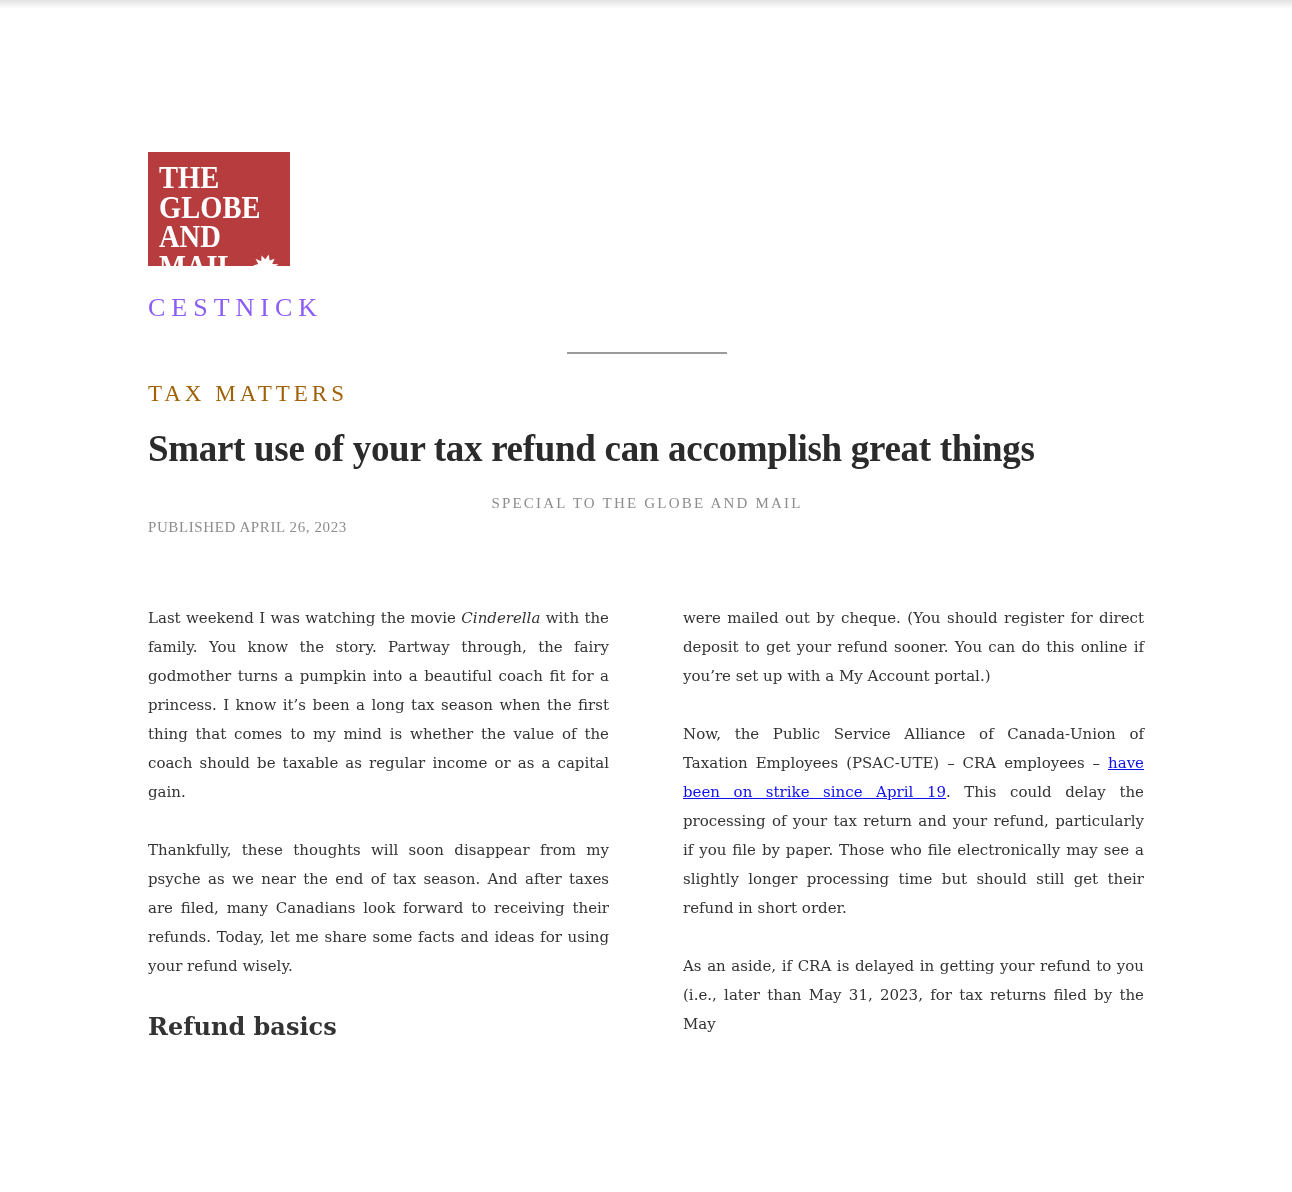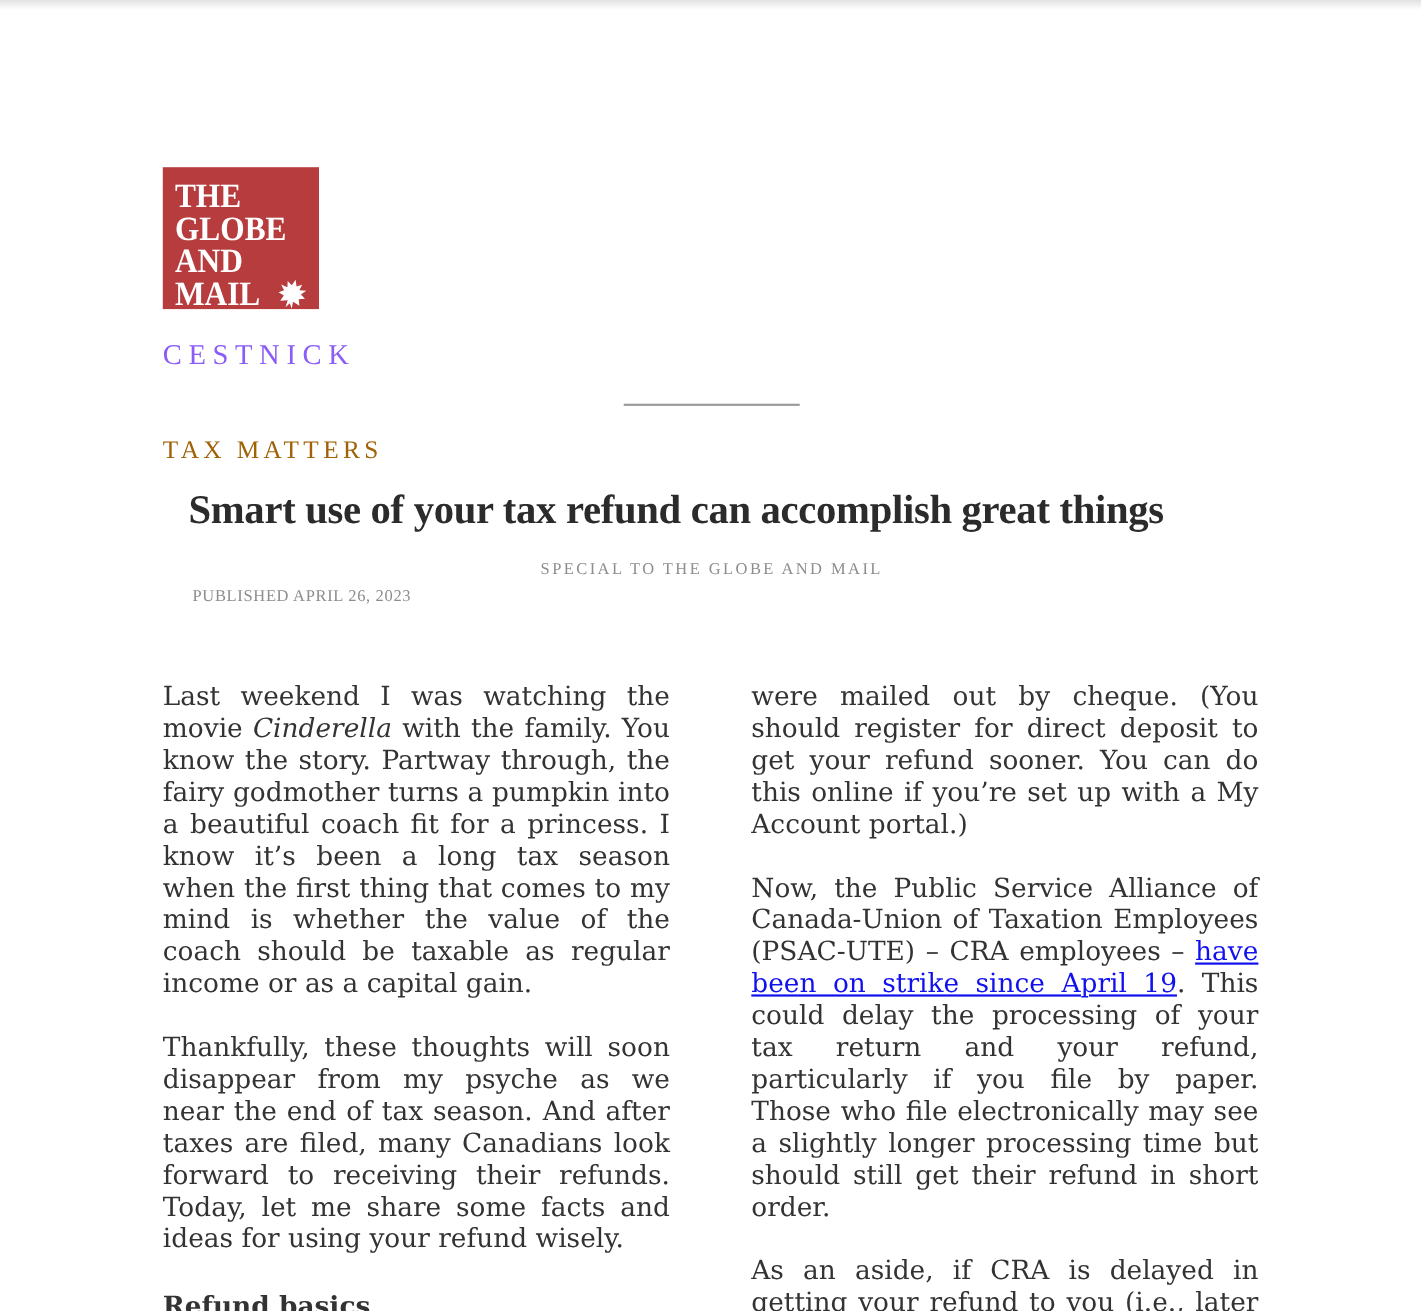--- a/index.html
+++ b/index.html
@@ -12,21 +12,21 @@
   }
   .top-shade {
     position: absolute; top: 0; left: 0; width: 1292px; height: 9px;
     background: linear-gradient(to bottom, #e2e2e2, rgba(255,255,255,0));
   }
   .page {
     position: absolute; top: 152px; left: 148px; width: 998px;
   }
   
   .logo {
-    width: 142px; height: 129px; position: relative;
+    width: 142px; height: 114px; position: relative;
     display: block; text-decoration: none;
   }
   .logo-box {
     width: 100%; height: 100%; position: absolute; top: 0; left: 0;
   }
   .logo-text {
     position: absolute; top: 11px; left: 11px;
     color: #ffffff;
     font-family: "Liberation Serif", serif;
     font-weight: 700;
@@ -52,45 +52,43 @@
     color: #a16207;
   }
   
   .headline {
     margin-top: 20px; max-width: 910px;
     font-family: "Liberation Serif", serif;
     font-weight: 700;
     font-size: 37px; line-height: 43px;
     letter-spacing: -0.3px;
     color: #2b2b2b;
-    text-align: right;
   }
   .credit {
     margin-top: 13px;
     font-family: "Liberation Serif", serif;
     font-size: 15px; letter-spacing: 2.2px;
     color: #8d8d8d;
     text-align: center;
   }
   .published {
     margin-top: 7px;
     font-family: "Liberation Serif", serif;
     font-size: 15px; letter-spacing: 0.6px;
     color: #8d8d8d;
-    margin-left: 27px;
   }
   
   .cols {
     margin-top: 68px;
     display: flex; gap: 74px;
   }
   .col { width: 461px; }
   .col p {
     margin: 0 0 29px 0;
-    font-size: 24px; line-height: 29px;
+    font-size: 15px; line-height: 29px;
     text-align: justify;
     color: #333333;
   }
   .col p:last-child { margin-bottom: 0; }
   .ital { font-style: italic; }
   .sub-head {
     margin-top: 31px;
     font-size: 24px; font-weight: 700;
     color: #333333;
   }

